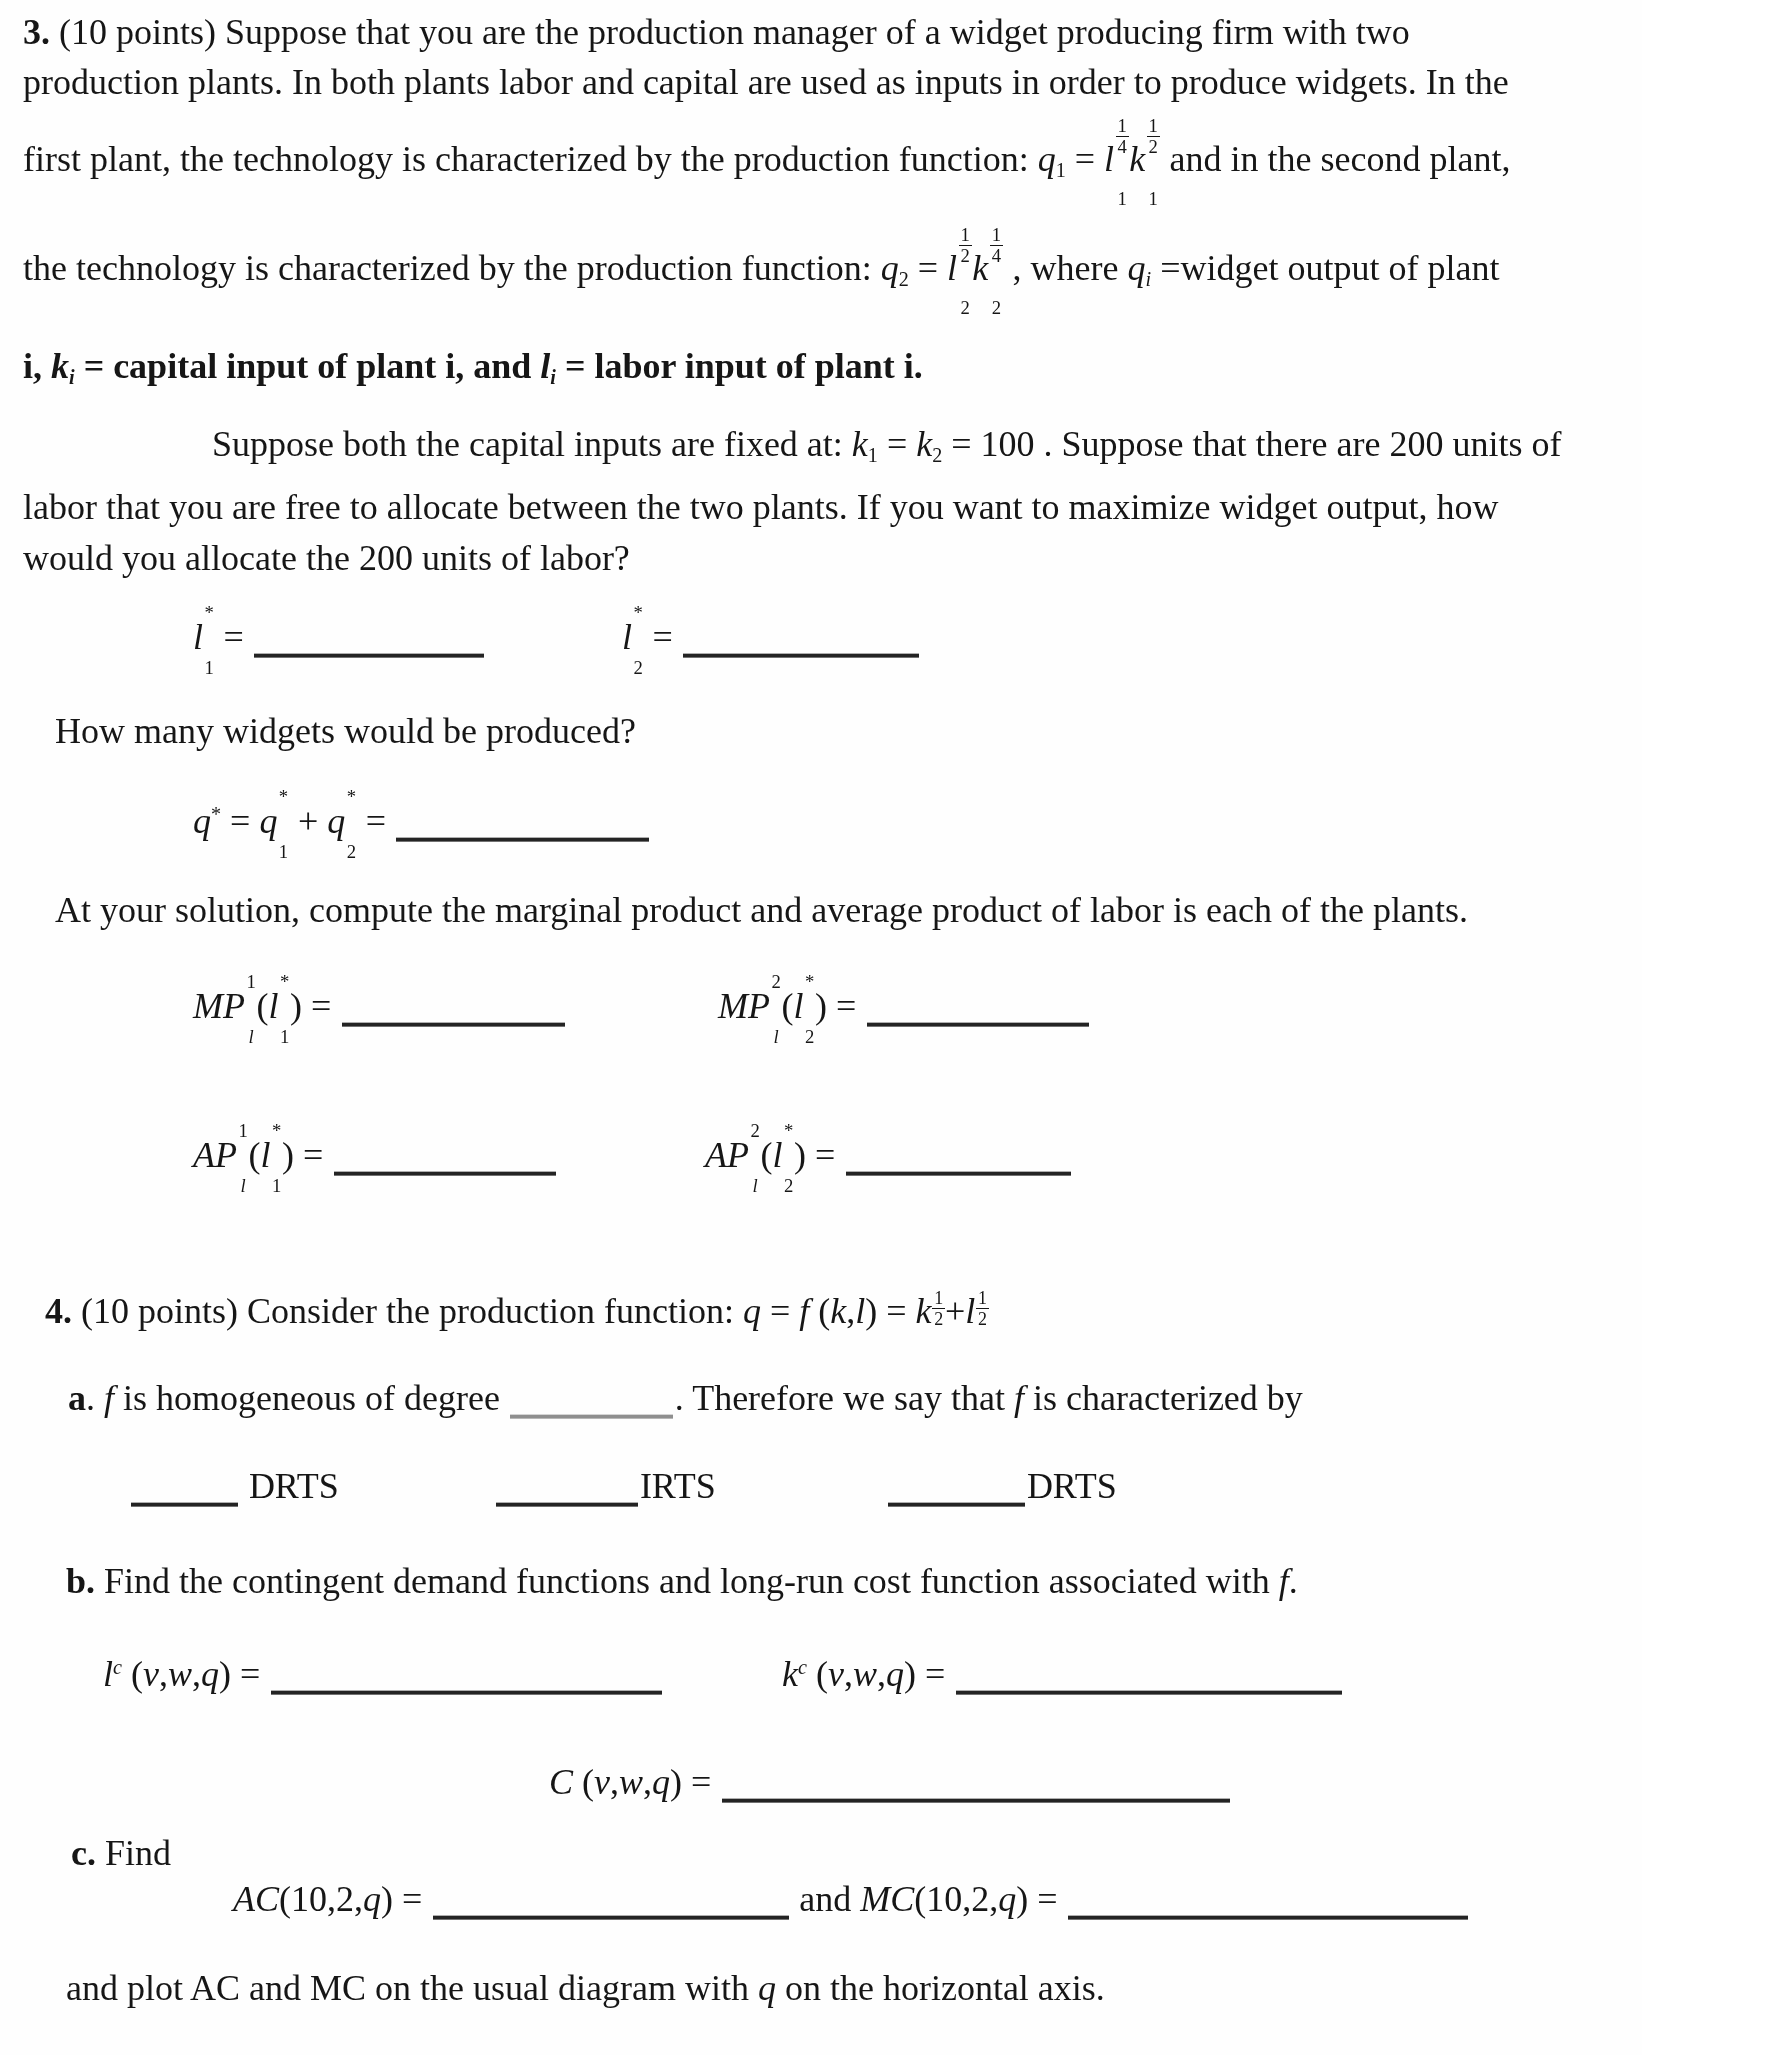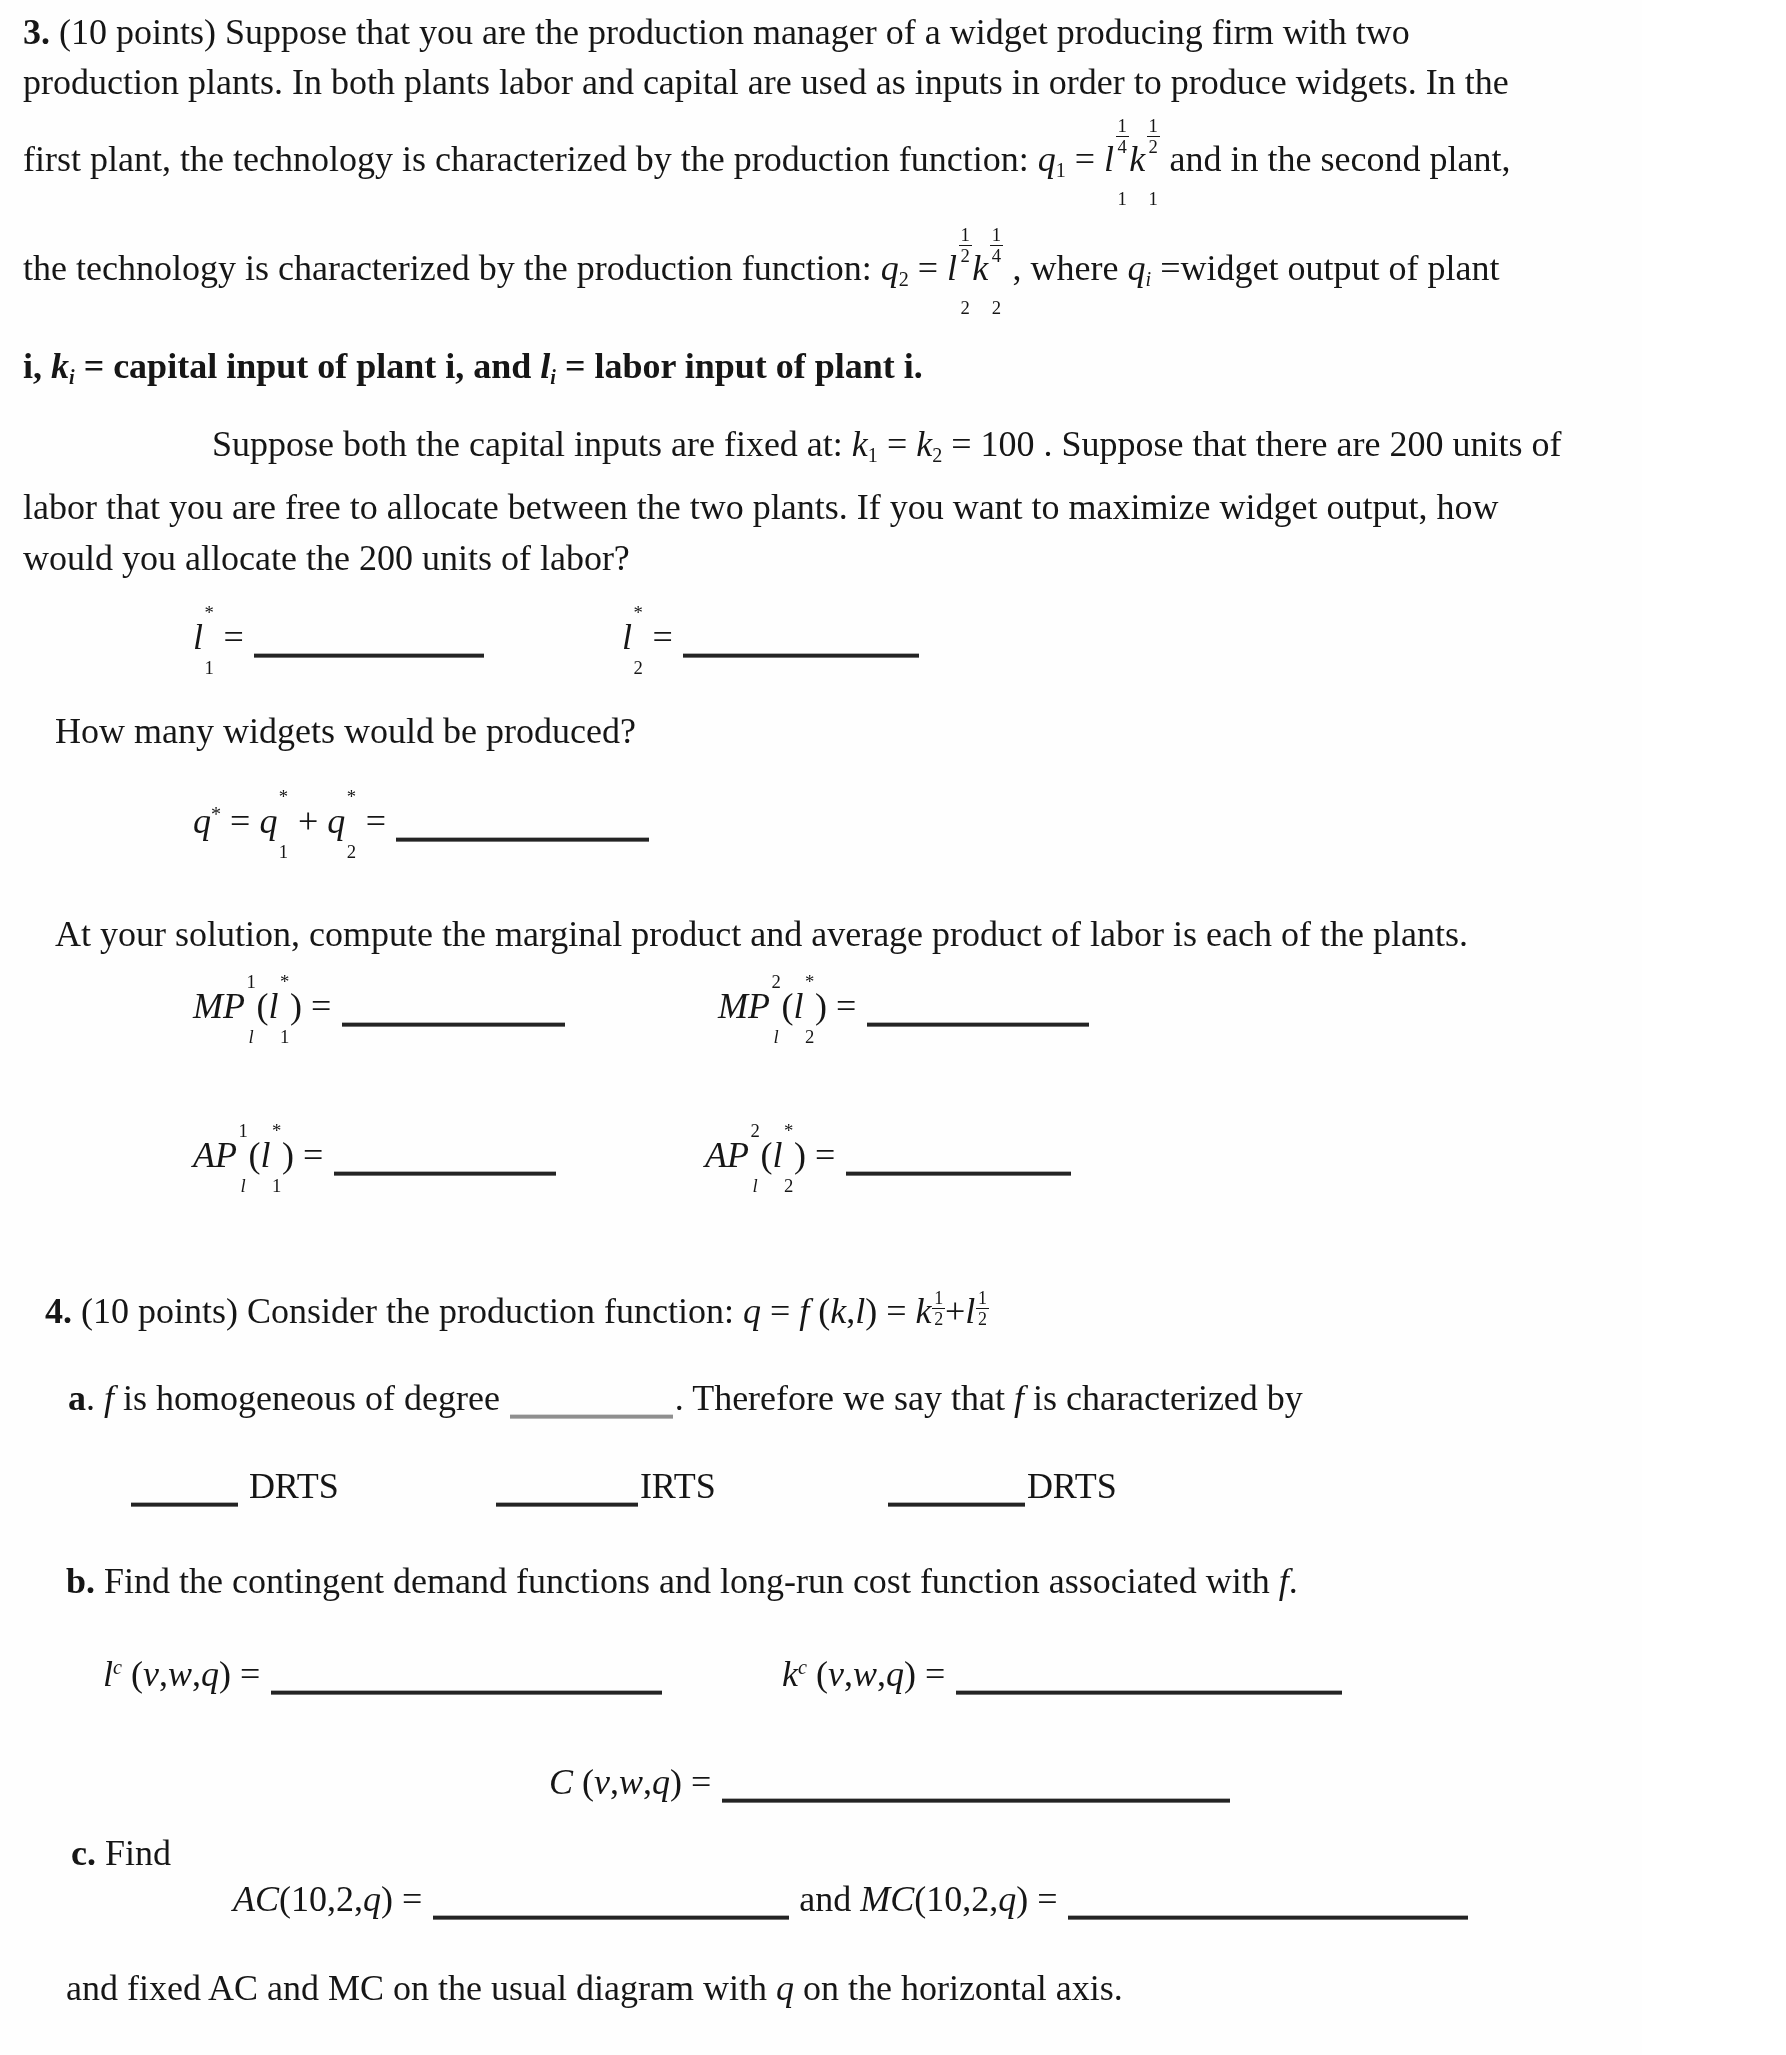--- a/index.html
+++ b/index.html
@@ -95,21 +95,21 @@
             <span class="b2">2</span>
           </span></span><span> = </span><span class="blank" style="width: 236px;"></span></div>
       <div class="line" style="left: 55px; top: 709px;"><span>How many widgets would be produced?</span></div>
       <div class="line" style="left: 193px; top: 799px;"><span class="mtok"><span class="var">q</span><span class="sup">*</span></span><span> = </span><span class="mtok"><span class="var">q</span><span class="stk">
             <span class="t">*</span>
             <span class="b2">1</span>
           </span></span><span> + </span><span class="mtok"><span class="var">q</span><span class="stk">
             <span class="t">*</span>
             <span class="b2">2</span>
           </span></span><span> = </span><span class="blank" style="width: 253px;"></span></div>
-      <div class="line" style="left: 55px; top: 888px; margin-top: 24px;"><span>At your solution, compute the marginal product and average product of labor is each of the plants.</span></div>
+      <div class="line" style="left: 55px; top: 888px;"><span>At your solution, compute the marginal product and average product of labor is each of the plants.</span></div>
       <div class="line" style="left: 193px; top: 984px;"><span class="mtok"><span class="var">MP</span><span class="stk">
             <span class="t">1</span>
             <span class="b2 it">l</span>
           </span></span><span>(</span><span class="mtok"><span class="var">l</span><span class="stk">
             <span class="t">*</span>
             <span class="b2">1</span>
           </span></span><span>) = </span><span class="blank" style="width: 223px;"></span></div>
       <div class="line" style="left: 718px; top: 984px;"><span class="mtok"><span class="var">MP</span><span class="stk">
             <span class="t">2</span>
             <span class="b2 it">l</span>
@@ -141,16 +141,16 @@
       <div class="line" style="left: 68px; top: 1376px;"><span class="b">a</span><span>. </span><span class="mtok"><span class="var">f</span></span><span> is homogeneous of degree </span><span class="blank light" style="width: 163px;"></span><span>.  Therefore we say that </span><span class="mtok"><span class="var">f</span></span><span> is characterized by</span></div>
       <div class="line" style="left: 130px; top: 1464px;"><span class="blank" style="width: 107px;"></span><span> DRTS</span></div>
       <div class="line" style="left: 495px; top: 1464px;"><span class="blank" style="width: 142px;"></span><span>IRTS</span></div>
       <div class="line" style="left: 887px; top: 1464px;"><span class="blank" style="width: 137px;"></span><span>DRTS</span></div>
       <div class="line" style="left: 66px; top: 1559px;"><span class="b">b.</span><span> Find the contingent demand functions and long-run cost function associated with </span><span class="mtok"><span class="var">f</span></span><span>.</span></div>
       <div class="line" style="left: 103px; top: 1652px;"><span class="mtok"><span class="var">l</span><span class="sup it">c</span></span><span> (</span><span class="mtok"><span class="var">v</span></span><span>,</span><span class="mtok"><span class="var">w</span></span><span>,</span><span class="mtok"><span class="var">q</span></span><span>) = </span><span class="blank" style="width: 391px;"></span></div>
       <div class="line" style="left: 782px; top: 1652px;"><span class="mtok"><span class="var">k</span><span class="sup it">c</span></span><span> (</span><span class="mtok"><span class="var">v</span></span><span>,</span><span class="mtok"><span class="var">w</span></span><span>,</span><span class="mtok"><span class="var">q</span></span><span>) = </span><span class="blank" style="width: 386px;"></span></div>
       <div class="line" style="left: 549px; top: 1760px;"><span class="mtok"><span class="var">C</span></span><span> (</span><span class="mtok"><span class="var">v</span></span><span>,</span><span class="mtok"><span class="var">w</span></span><span>,</span><span class="mtok"><span class="var">q</span></span><span>) = </span><span class="blank" style="width: 508px;"></span></div>
       <div class="line" style="left: 71px; top: 1831px;"><span class="b">c.</span><span>  Find</span></div>
       <div class="line" style="left: 233px; top: 1877px;"><span class="mtok"><span class="var">AC</span></span><span>(10,2,</span><span class="mtok"><span class="var">q</span></span><span>) = </span><span class="blank" style="width: 356px;"></span><span>  and  </span><span class="mtok"><span class="var">MC</span></span><span>(10,2,</span><span class="mtok"><span class="var">q</span></span><span>)  = </span><span class="blank" style="width: 400px;"></span></div>
-      <div class="line" style="left: 66px; top: 1966px;"><span>and fixed AC and MC on the usual diagram with </span><span class="mtok"><span class="var">q</span></span><span> on the horizontal axis.</span></div>
+      <div class="line" style="left: 66px; top: 1966px;"><span>and plot AC and MC on the usual diagram with </span><span class="mtok"><span class="var">q</span></span><span> on the horizontal axis.</span></div>
     </div>
 </div>
 
 
 </body></html>

